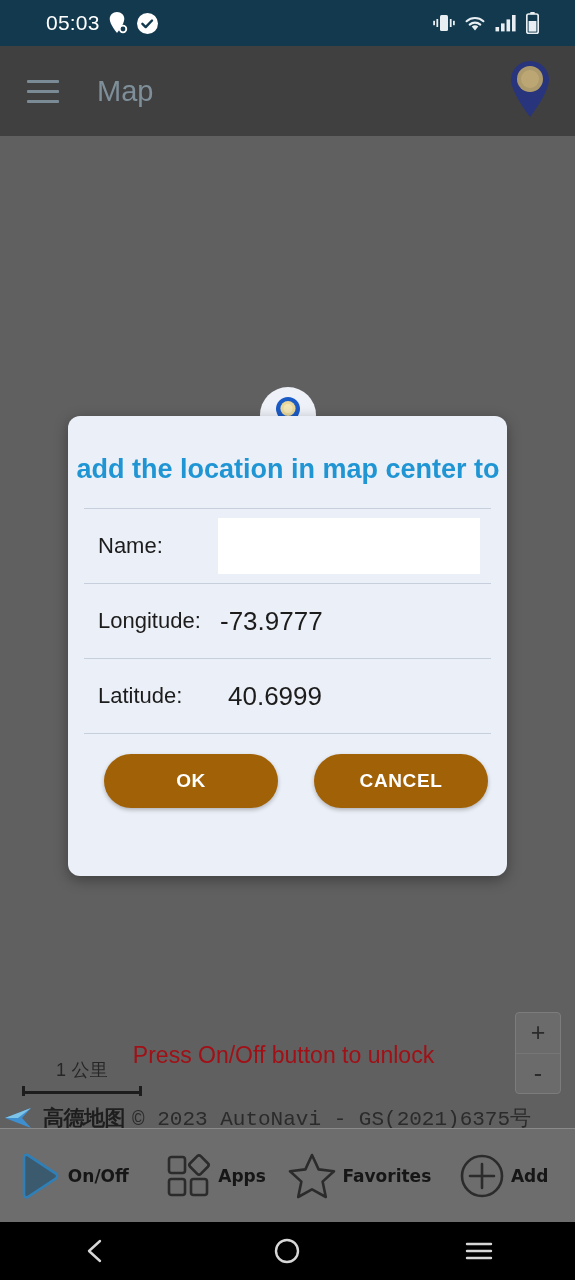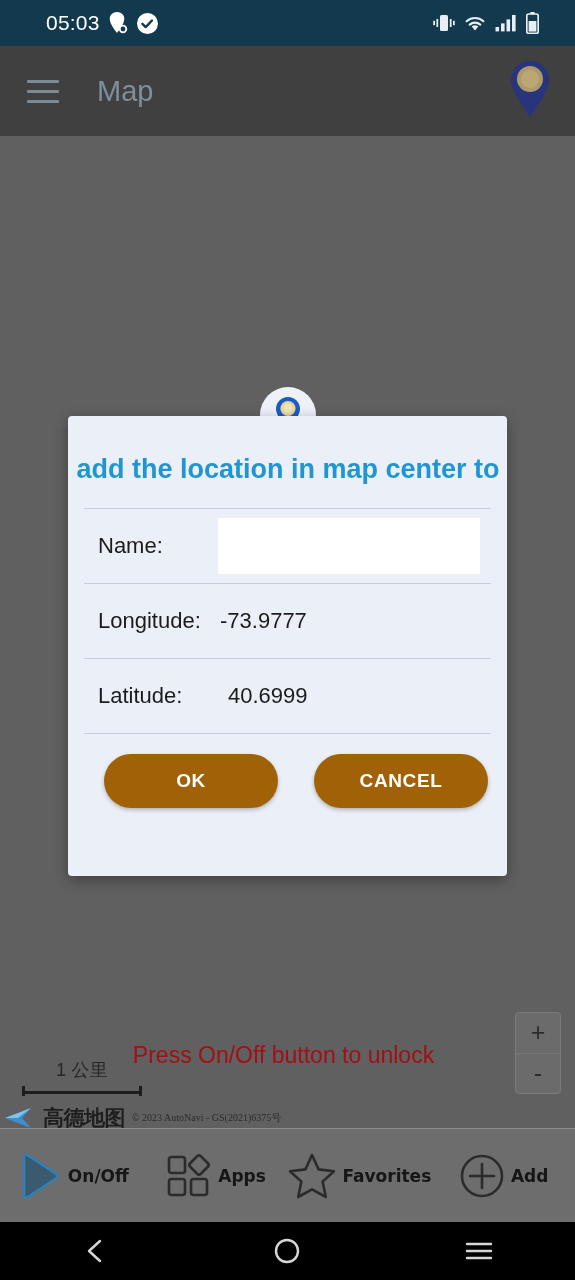--- a/index.html
+++ b/index.html
@@ -104,22 +104,22 @@
 
   #attribution {
     position: absolute; left: 4px; top: 968px;
     display: flex; align-items: center; gap: 7px;
   }
   #autonavi-name {
     font-size: 21px; color: #1e1e1e; font-weight: bold;
     font-family: "DejaVu Sans", sans-serif; letter-spacing: -.5px;
   }
   #attribution-text {
-    font-size: 10px; color: #2b2b2b;
-    font-family: Liberation Serif, serif;
+    font-size: 21px; color: #2b2b2b;
+    font-family: Liberation Mono, monospace;
   }
 
   
   #bottom-nav {
     position: absolute; left: 0; top: 1128px;
     width: 575px; height: 94px;
     background: #6d6d6d;
     border-top: 1px solid #8a8a8a;
     display: flex; align-items: center;
   }
@@ -151,21 +151,21 @@
     position: absolute; left: 260px; top: 387px;
     width: 56px; height: 56px; border-radius: 50%;
     background: #eef1f8;
     display: flex; align-items: center; justify-content: center;
     padding-bottom: 4px;
   }
   #dialog {
     position: absolute; left: 68px; top: 416px;
     width: 439px; height: 460px;
     background: #ebeff7;
-    border-radius: 4px;
+    border-radius: 12px;
     box-shadow: 0 4px 14px rgba(0,0,0,.35);
     overflow: hidden;
   }
   #dialog-title {
     color: #1f95d4; font-size: 27px; font-weight: bold;
     text-align: center; line-height: 34px;
     margin-top: 36px;
     white-space: nowrap;
     width: 520px;
     position: relative; left: -40px;
@@ -175,21 +175,21 @@
   .row {
     border-top: 1px solid #c7cfdd;
     display: flex; align-items: center;
     height: 75px;
     padding-left: 14px;
   }
   .row-label {
     font-size: 22px; color: #1c1c1c;
   }
   .row-value {
-    font-size: 22px; color: #1c1c1c; margin-left: 8px;
+    font-size: 26px; color: #1c1c1c; margin-left: 8px;
   }
   #row-name .row-label { width: 118px; }
   #name-input {
     width: 262px; height: 56px; background: #ffffff;
     border: none; outline: none;
     font-size: 20px; padding: 0 8px;
     font-family: "Liberation Sans", sans-serif;
     margin-left: 2px;
   }
   #row-longitude .row-label { width: 0; white-space: nowrap; }

